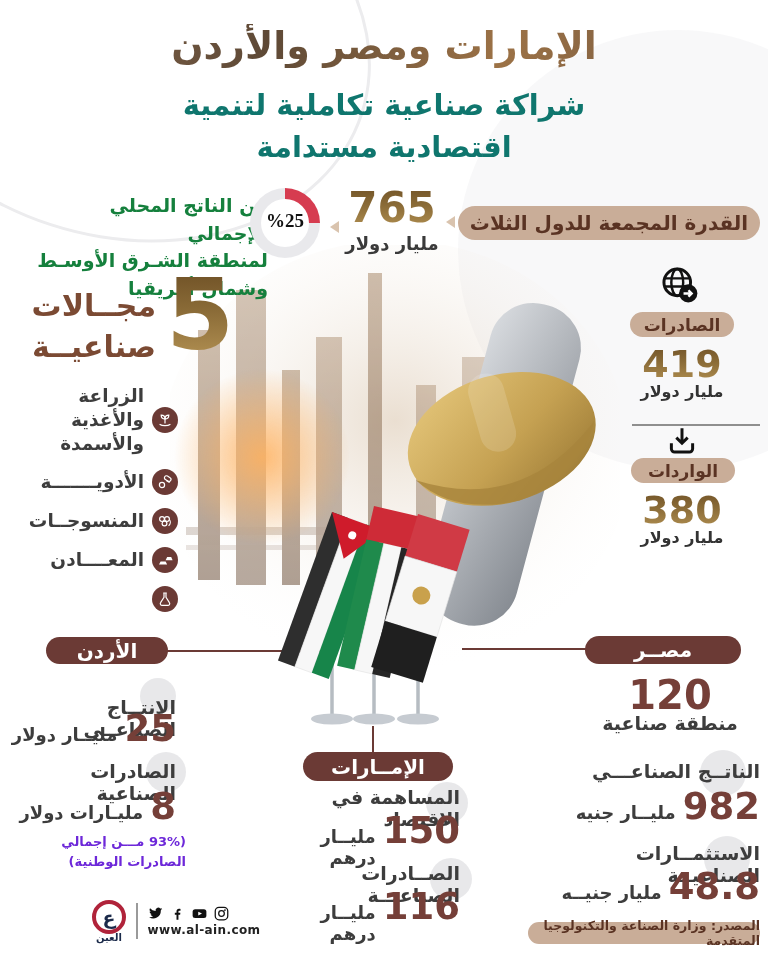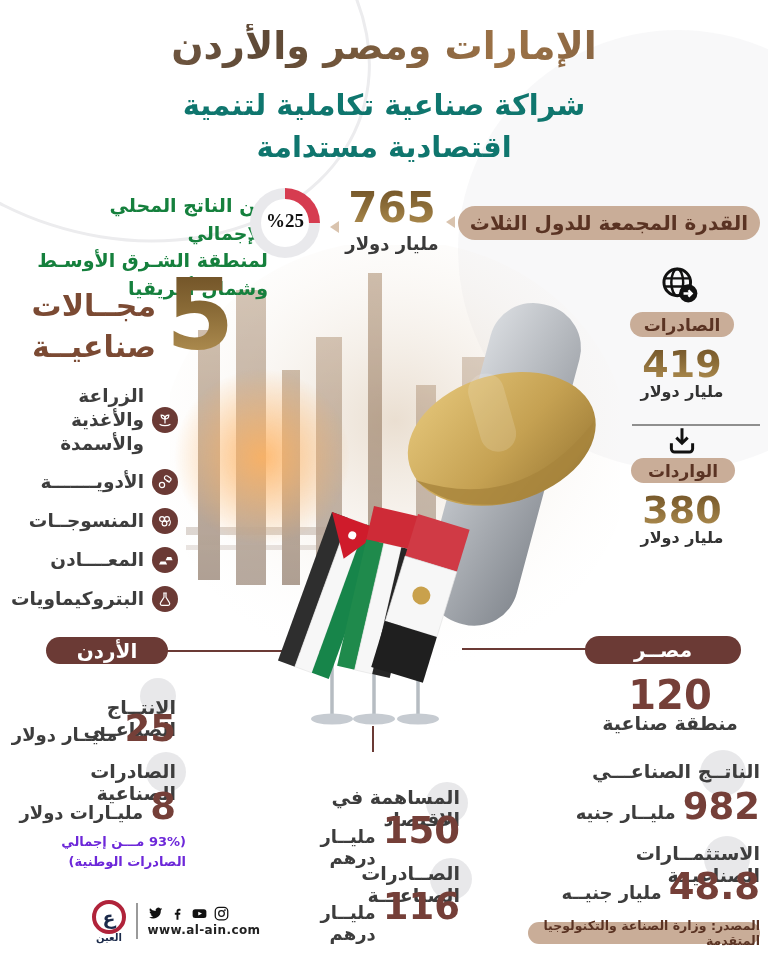--- a/index.html
+++ b/index.html
@@ -265,21 +265,20 @@
       <span class="sec-label">المعــــادن</span>
     </div>
     <div class="sector-item">
       <span class="sec-icon">
         <svg viewBox="0 0 16 16">
             <g fill="none" stroke="#fff" stroke-width="1.2" stroke-linejoin="round">
         <path d="M6.2 2h3.6M7 2v4.2l-3.4 5.4A1.8 1.8 0 0 0 5.2 14.4h5.6a1.8 1.8 0 0 0 1.6-2.8L9 6.2V2"></path>
             </g>
           </svg>
       </span>
-      <span class="sec-label">البتروكيماويات</span>
     </div>
   </div>
 
   <div class="line jordan-line"></div>
   <div class="line egypt-line"></div>
   <div class="line uae-stub"></div>
 
   <div class="dot" style="left:140px;top:678px;width:36px;height:36px;"></div>
   <div class="dot" style="left:146px;top:752px;width:40px;height:40px;"></div>
   <div class="dot" style="left:426px;top:782px;width:42px;height:42px;"></div>
@@ -326,20 +325,21 @@
     <span class="stat-unit">مليــار دولار</span>
   </div>
   <div class="abs stat-label j2l">الصادرات الصناعية</div>
   <div class="abs stat-row j2v">
     <span class="big">8</span>
     <span class="stat-unit">مليـارات دولار</span>
   </div>
   <div class="abs stat-note pre jnote">(93% مـــن إجمالي
 الصادرات الوطنية)</div>
 
+  <div class="abs badge-dark uae-badge">الإمــارات</div>
   <div class="abs stat-label u1l">المساهمة في الاقتصاد</div>
   <div class="abs stat-row u1v">
     <span class="big">150</span>
     <span class="stat-unit">مليــار درهم</span>
   </div>
   <div class="abs stat-label u2l">الصــادرات الصناعيــة</div>
   <div class="abs stat-row u2v">
     <span class="big">116</span>
     <span class="stat-unit">مليــار درهم</span>
   </div>

